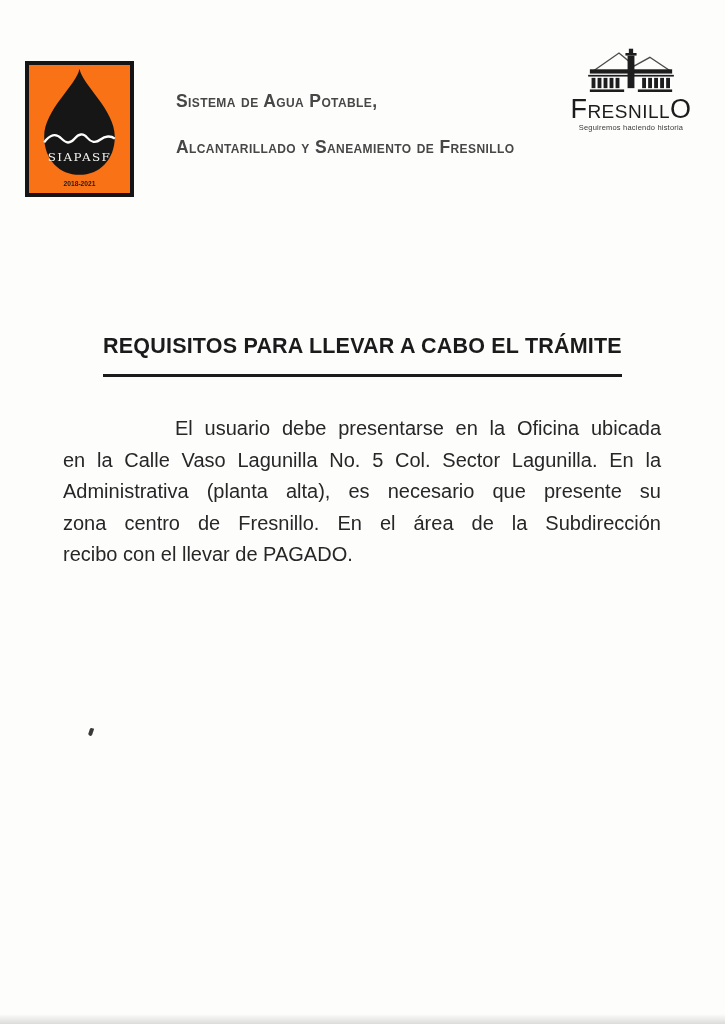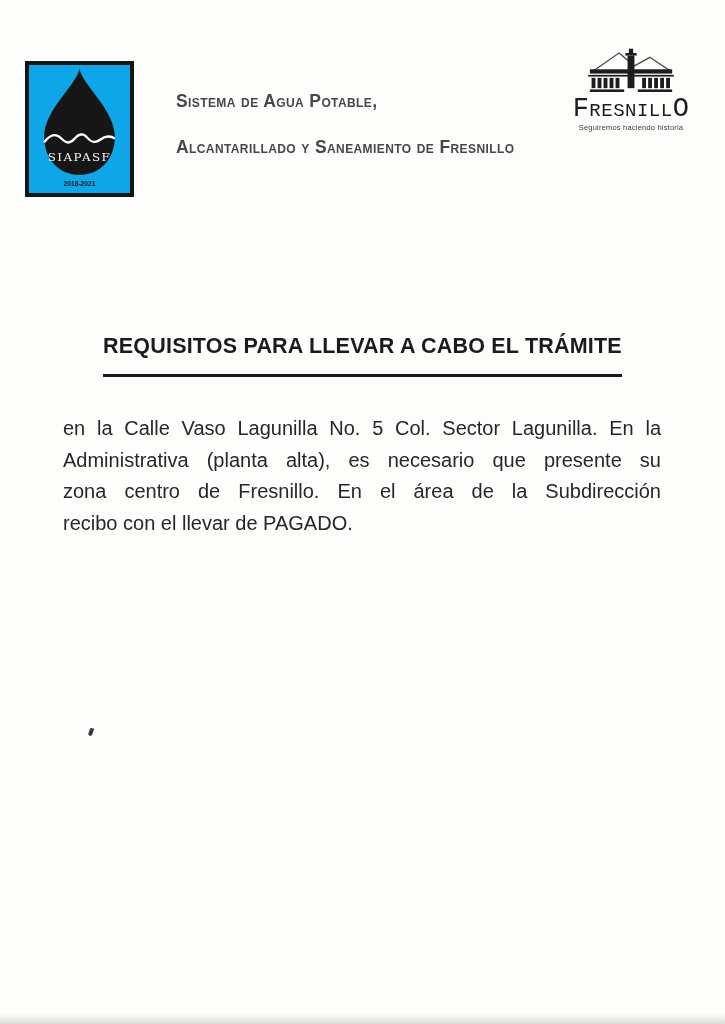--- a/index.html
+++ b/index.html
@@ -14,21 +14,21 @@
     background: #fdfdfc;
     overflow: hidden;
   }
 
   
   .siapasf-box {
     position: absolute;
     left: 25px; top: 61px;
     width: 109px; height: 136px;
     border: 4px solid #151515;
-    background: #0ea5e9;
+    background: #f97316;
     display: flex; align-items: center; justify-content: center;
   }
   .siapasf-box svg { width: 97px; height: 126px; }
 
   
   .org-line {
     position: absolute;
     left: 176px;
     font-variant: small-caps;
     font-weight: 600;
@@ -43,21 +43,21 @@
   
   .fresnillo {
     position: absolute;
     left: 556px; top: 46px;
     width: 150px;
     text-align: center;
     color: #1d1d1d;
   }
   .fresnillo svg { width: 120px; height: 50px; display: block; margin: 0 auto; }
   .fresnillo-word {
-    font-family: Liberation Mono, monospace;
+    font-family: Liberation Sans, sans-serif;
     font-variant: small-caps;
     font-size: 27px;
     line-height: 27px;
     letter-spacing: 0.5px;
     color: #1c1c1c;
     white-space: nowrap;
   }
   .fresnillo-tag {
     font-size: 7.5px;
     letter-spacing: 0.2px;
@@ -160,20 +160,21 @@
     <div class="fresnillo-word">FresnillO</div>
     <div class="fresnillo-tag">Seguiremos haciendo historia</div>
   </div>
 
   <div class="title">
     <span class="title-inner">REQUISITOS PARA LLEVAR A CABO EL TRÁMITE</span>
   </div>
 
   <div class="bodytext">
     <div class="para">
+      <span class="line first">El usuario debe presentarse en la Oficina ubicada</span>
       <span class="line">en la Calle Vaso Lagunilla No. 5 Col. Sector Lagunilla. En la</span>
       <span class="line">Administrativa (planta alta), es necesario que presente su</span>
       <span class="line">zona centro de Fresnillo. En el área de la Subdirección</span>
       <span class="line last">recibo con el llevar de PAGADO.</span>
     </div>
   </div>
 
   <div class="scan-artifact"></div>
   <div class="scan-edge-bottom"></div>
 

